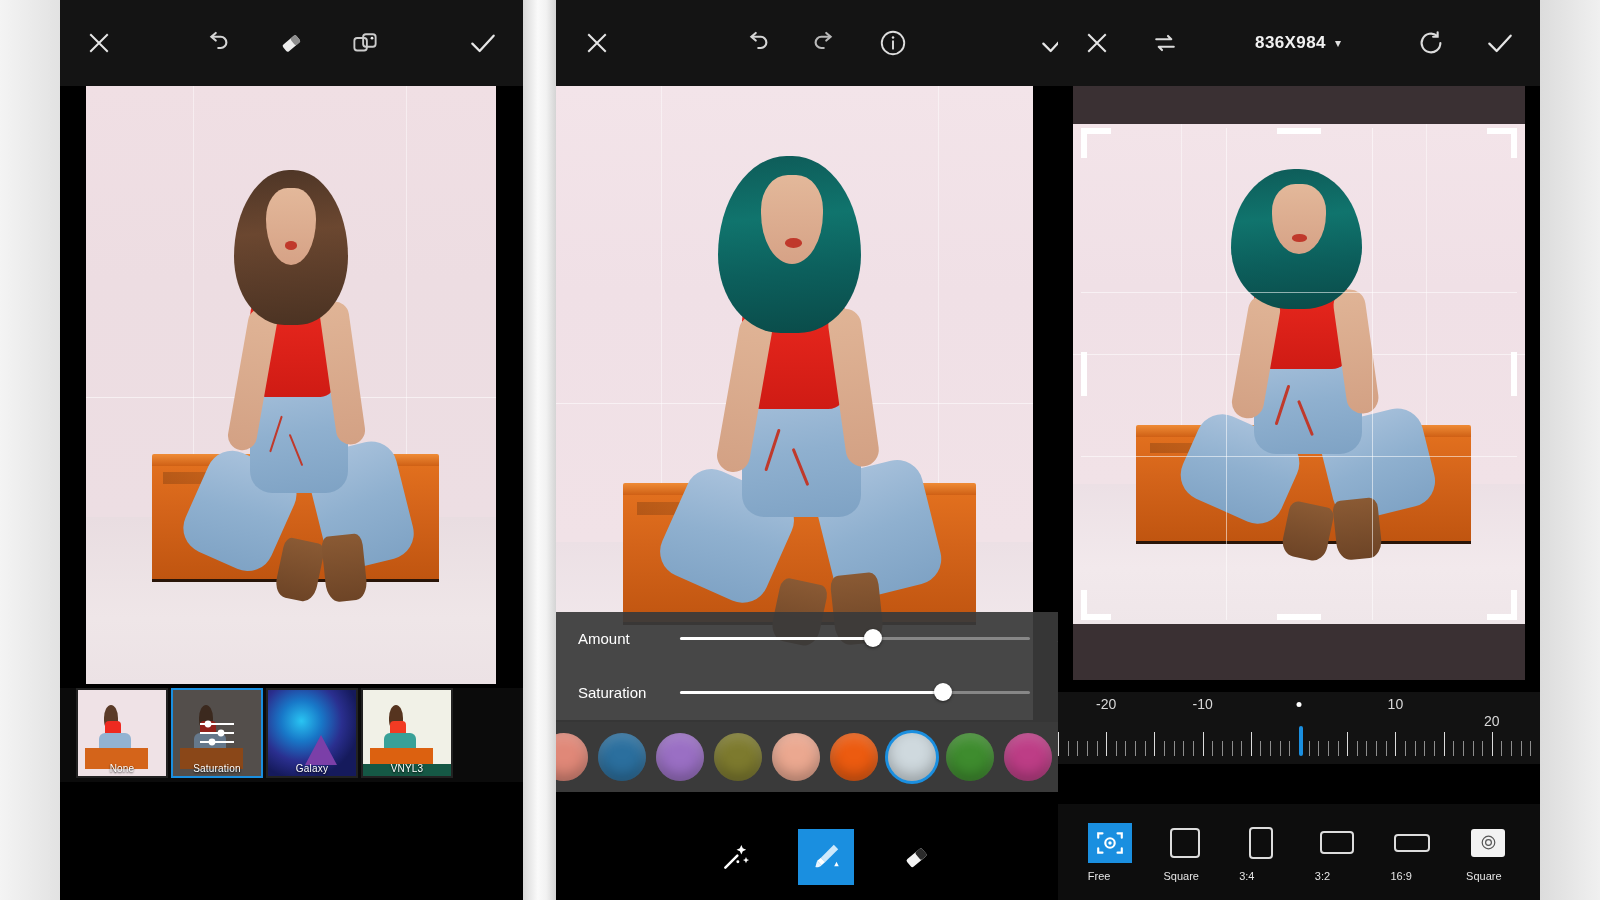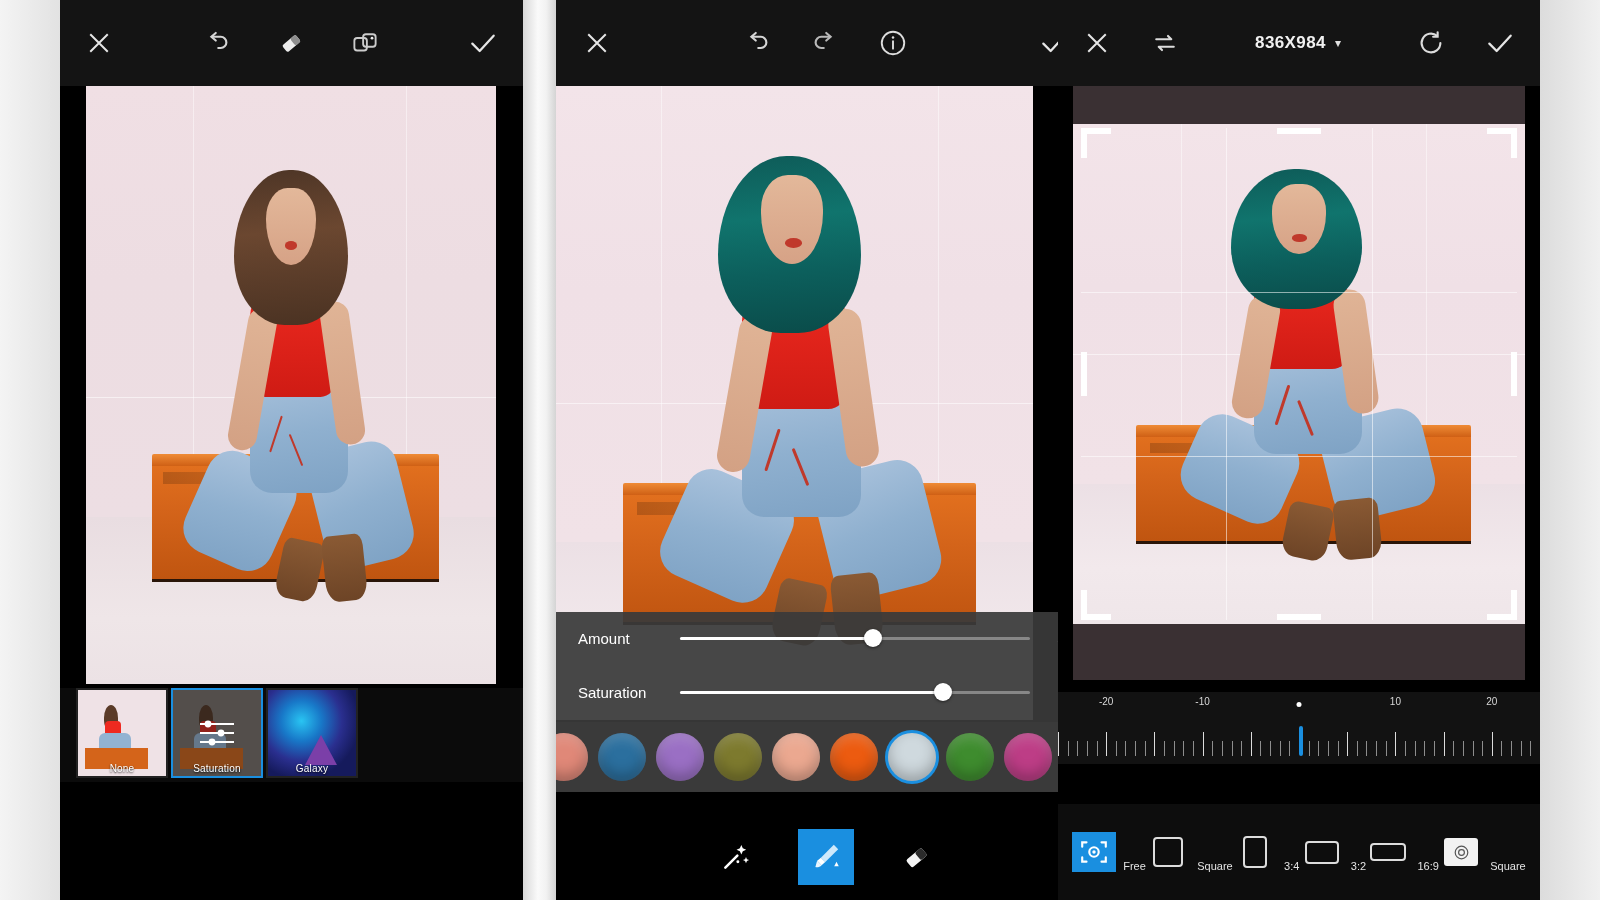--- a/index.html
+++ b/index.html
@@ -259,40 +259,40 @@
   .corner span { position:absolute; background:#fff; }
 
   
   .ruler {
     position: absolute; left:0; right:0;
     background: #121212;
   }
   .ruler-labels { position:absolute; left:0; right:0; top:4px; height:16px; }
   .rl {
     position:absolute; transform:translateX(-50%);
-    color:#d8d8d8; font-size:10px;
+    color:#d8d8d8; font-size:14px;
   }
   .ticks { position:absolute; left:0; right:0; bottom:8px; height:26px; }
   .tick { position:absolute; bottom:0; width:1px; background:#8d8d8d; }
   .tick.major { background:#dcdcdc; }
   .tick.zero { background:#1a8fe0; width:4px; border-radius:2px; }
   .zero-dot {
     position:absolute; width:5px; height:5px; border-radius:50%;
     background:#fff; transform: translateX(-50%);
   }
 
   
   .ratiobar {
     position:absolute; left:0; right:0; bottom:0; height: 96px;
     background: #0d0d0d;
     display:flex; align-items:center; justify-content:space-around;
     padding: 0 14px;
   }
   .ratio {
-    display:flex; flex-direction:row; align-items:flex-end; gap:7px;
+    display:flex; flex-direction:column; align-items:flex-start; gap:7px;
     cursor:pointer;
   }
   .ratio .shape-box {
     width: 44px; height: 40px;
     display:flex; align-items:center; justify-content:center;
   }
   .ratio .rlabel { color:#e4e4e4; font-size:11px; }
   .ratio.selected .shape-box { background:#1a8fe0; }
   .rect { border: 2px solid #dcdcdc; border-radius: 4px; }
   .white-box {
@@ -413,20 +413,31 @@
         <circle cx="18" cy="26" r="3.4" fill="#fff"></circle>
       </svg>
       <div class="tlabel">Saturation</div>
     </div>
 
     <div class="thumb">
       <div class="galaxy"></div>
       <div class="tlabel">Galaxy</div>
     </div>
 
+    <div class="thumb">
+      <div class="thumb-scene" style="filter:contrast(1.1);">
+          <div class="mini-wall" style="background:#e7e7de;"></div>
+        <div class="mini-figure" style="left:30%;top:18%;width:14px;height:26px;background:#5a3b28;border-radius:50% 50% 40% 40%;"></div>
+        <div class="mini-figure" style="left:31%;top:36%;width:16px;height:16px;background:#e8412b;border-radius:4px;"></div>
+        <div class="mini-figure" style="left:24%;top:50%;width:32px;height:22px;background:#3f9e96;border-radius:6px;"></div>
+        <div class="mini-figure" style="left:8%;top:68%;width:72%;height:24%;background:#d4641a;"></div>
+        <div class="mini-figure" style="left:0;bottom:0;width:100%;height:14%;background:#1f5c4a;"></div>
+      </div>
+      <div class="tlabel">VNYL3</div>
+    </div>
 
   </div>
 
 </div>
 
 <div class="panel" id="panel-hair">
 
   <div class="topbar" style="padding:0 26px;">
     <div class="tb-icon" title="Close">
       <svg width="30" height="30" viewBox="0 0 24 24" fill="none" stroke="#e6e6e6" stroke-width="1.6">
@@ -656,21 +667,21 @@
       </div>
     </div>
   </div>
 
   <div class="ruler" style="top:692px; height:72px;">
     <div class="ruler-labels" id="ruler-labels">
         <div class="zero-dot" style="left: 50%; top: 6px;"></div>
         <div class="rl" style="left: 10%;">-20</div>
         <div class="rl" style="left: 30%;">-10</div>
         <div class="rl" style="left: 70%;">10</div>
-        <div class="rl" style="left: 90%;">20</div>
+        <div class="rl" style="left: 90%; margin-top: 17px;">20</div>
       </div>
     <div class="ticks" id="ruler-ticks">
         <div class="tick major" style="left: 0%; height: 24px;"></div>
         <div class="tick" style="left: 2%; height: 15px;"></div>
         <div class="tick" style="left: 4%; height: 15px;"></div>
         <div class="tick" style="left: 6%; height: 15px;"></div>
         <div class="tick" style="left: 8%; height: 15px;"></div>
         <div class="tick major" style="left: 10%; height: 24px;"></div>
         <div class="tick" style="left: 12%; height: 15px;"></div>
         <div class="tick" style="left: 14%; height: 15px;"></div>

